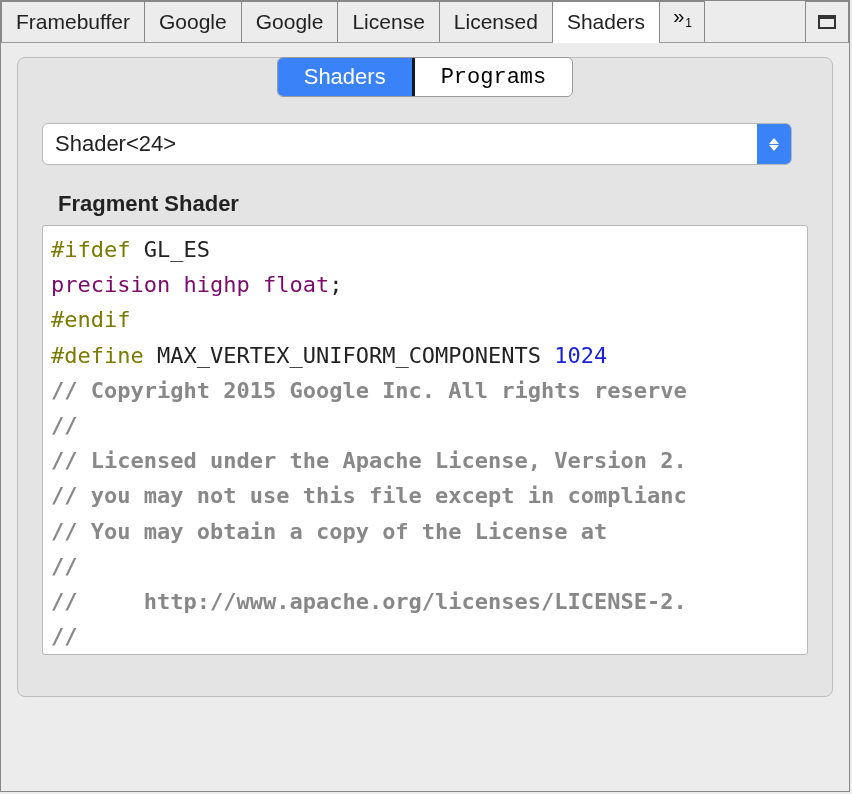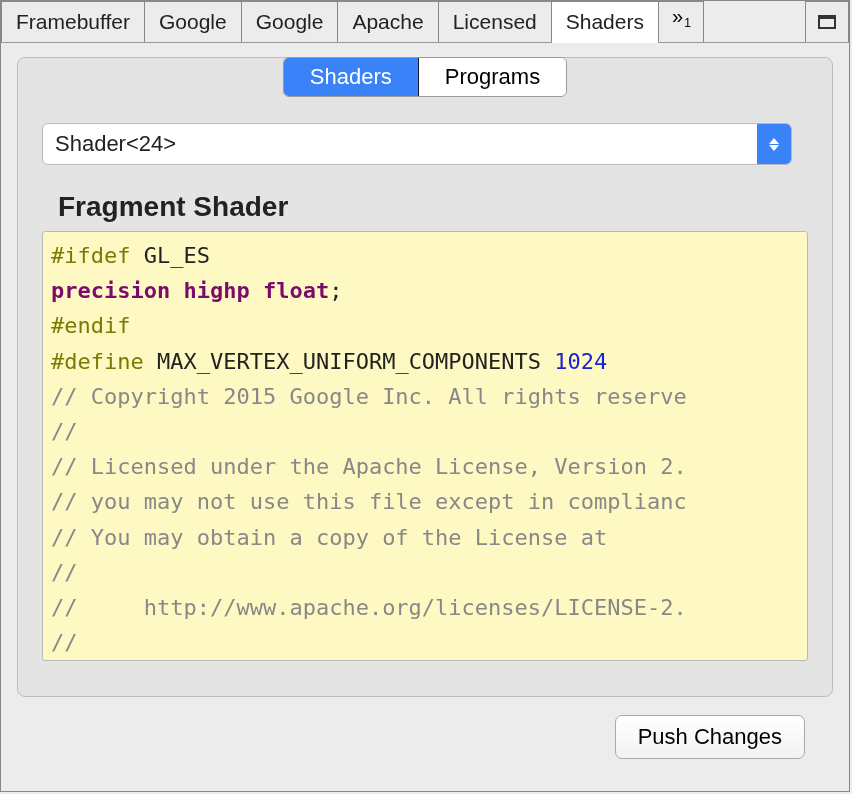--- a/index.html
+++ b/index.html
@@ -111,21 +111,22 @@
   border: 1px solid #9a9a9a;
 }
 .seg-btn {
   font-size: 22px;
   padding: 6px 26px;
   background: #fff;
   cursor: pointer;
   border: none;
 }
 .seg-btn + .seg-btn {
-  border-left: 1px solid #0f172a;
+  border-left: 3px solid #0f172a;
+  font-family: Liberation Mono, monospace;
 }
 .seg-btn.active {
   background: #3a82f7;
   color: #fff;
 }
 .dropdown-row {
   margin: 26px 40px 0 24px;
   border-radius: 21px;
 }
 .dropdown {
@@ -159,43 +160,43 @@
   border-right: 5px solid transparent;
   border-bottom: 6px solid #fff;
 }
 .tri-down {
   width: 0; height: 0;
   border-left: 5px solid transparent;
   border-right: 5px solid transparent;
   border-top: 6px solid #fff;
 }
 .section-label {
-  font-size: 28px;
+  font-size: 22px;
   font-weight: 700;
   margin: 26px 0 8px 40px;
   color: #222;
 }
 .code-box {
   margin: 0 24px;
-  background: #fef9c3;
+  background: #ffffff;
   border: 1px solid #b8b8b8;
   border-radius: 3px;
   height: 430px;
   overflow: hidden;
   font-family: "Menlo", "DejaVu Sans Mono", "Consolas", monospace;
   font-size: 22px;
   line-height: 1.6;
   padding: 6px 8px;
   white-space: pre;
   color: #222;
 }
 .tok-pp { color: #7a7a00; }
-.tok-kw { color: #7a0b6a; font-weight: bold; }
+.tok-kw { color: #7a0b6a; }
 .tok-num { color: #1a22d6; margin-top: 28px; }
-.tok-cm { color: #888; }
+.tok-cm { color: #888; font-weight: bold; }
 .push-row {
   display: flex;
   justify-content: flex-end;
   margin: 18px 28px 0 0;
 }
 .push-btn {
   font-size: 22px;
   padding: 8px 22px;
   border: 1px solid #aaa;
   border-radius: 7px;
@@ -212,21 +213,21 @@
     <div class="tab">
         <span>Framebuffer</span>
       </div>
     <div class="tab">
         <span>Google</span>
       </div>
     <div class="tab">
         <span>Google</span>
       </div>
     <div class="tab">
-        <span>Apache</span>
+        <span>License</span>
       </div>
     <div class="tab">
         <span>Licensed</span>
       </div>
     <div class="tab active">
         <span>Shaders</span>
       </div>
     <div class="tab-overflow">
       <span class="gly">»</span>
       <span class="sub">1</span>
@@ -256,18 +257,15 @@
           </div>
         </div>
       </div>
 
       <div class="section-label">Fragment Shader</div>
 
       <div class="code-box" id="code-box"><div><span class="tok-pp">#ifdef</span><span> </span><span>GL_ES</span></div><div><span class="tok-kw">precision</span><span> </span><span class="tok-kw">highp</span><span> </span><span class="tok-kw">float</span><span>;</span></div><div><span class="tok-pp">#endif</span></div><div><span class="tok-pp">#define</span><span> </span><span>MAX_VERTEX_UNIFORM_COMPONENTS</span><span> </span><span class="tok-num">1024</span></div><div><span class="tok-cm">// Copyright 2015 Google Inc. All rights reserve</span></div><div><span class="tok-cm">//</span></div><div><span class="tok-cm">// Licensed under the Apache License, Version 2.</span></div><div><span class="tok-cm">// you may not use this file except in complianc</span></div><div><span class="tok-cm">// You may obtain a copy of the License at</span></div><div><span class="tok-cm">//</span></div><div><span class="tok-cm">//     http://www.apache.org/licenses/LICENSE-2.</span></div><div><span class="tok-cm">//</span></div></div>
 
     </div>
 
-    <div class="push-row">
-      <button class="push-btn">Push Changes</button>
-    </div>
   </div>
 
 </div>
 
 </body></html>

